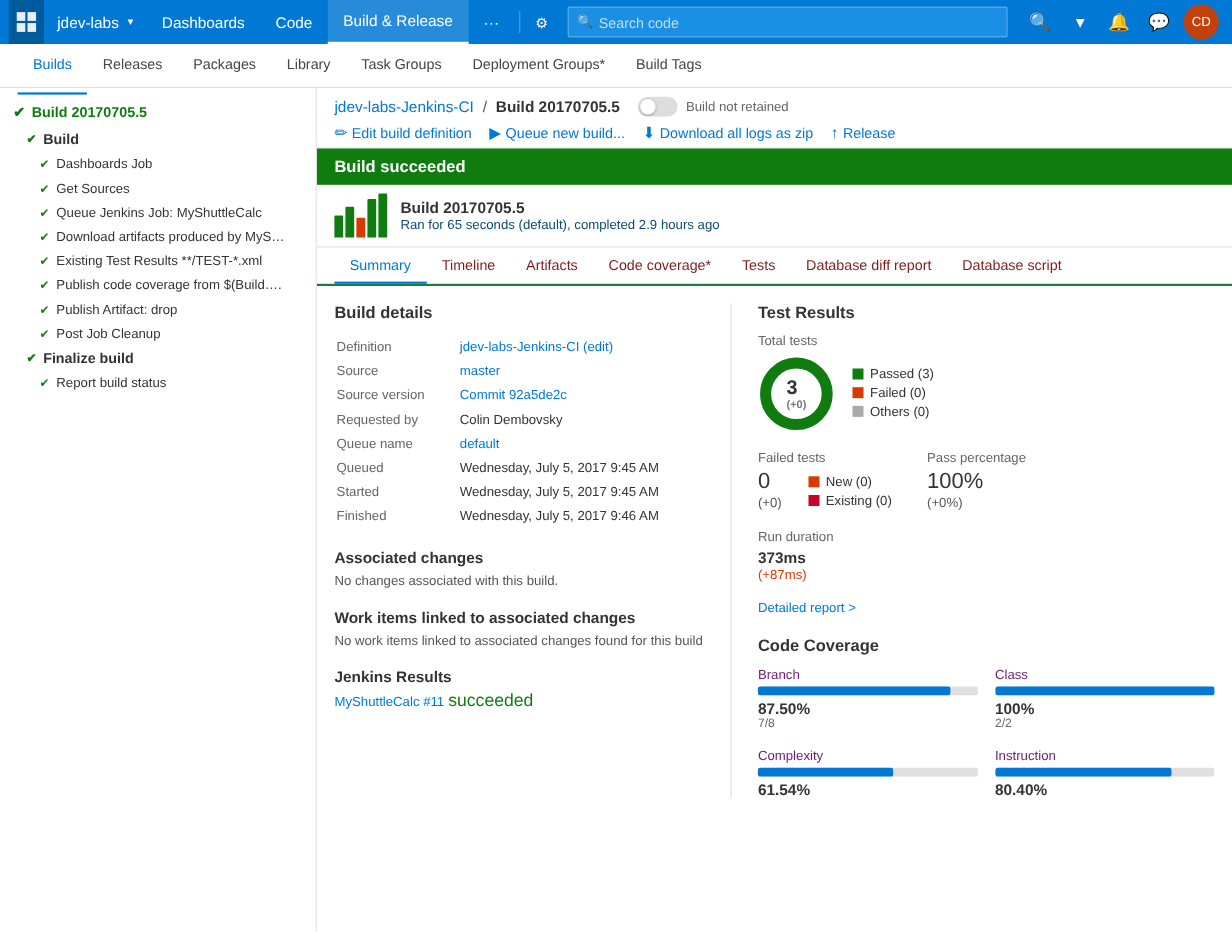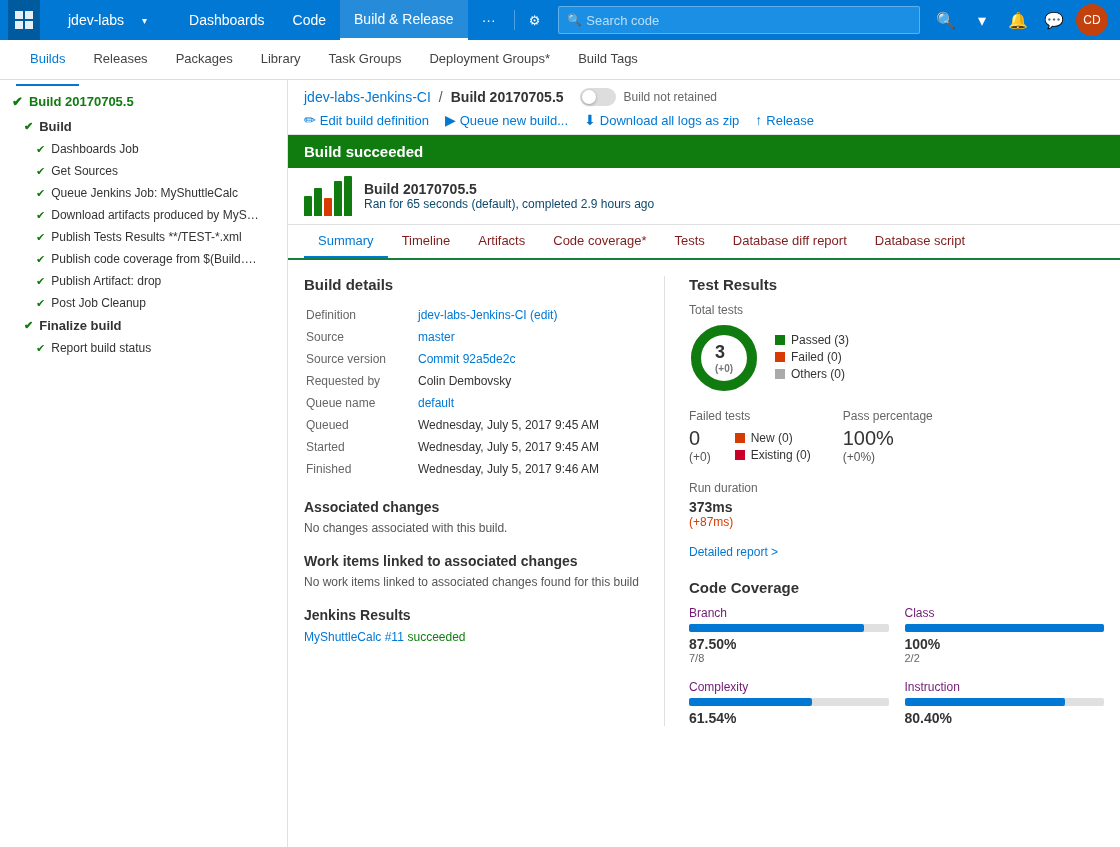--- a/index.html
+++ b/index.html
@@ -15,25 +15,25 @@
       padding: 0 8px;
       gap: 0;
     }
     .top-nav-logo {
       width: 32px; height: 40px;
       display: flex; align-items: center; justify-content: center;
       background: #005a9e;
     }
     .top-nav-org {
       display: flex; align-items: center;
-      padding: 0 28px;
+      padding: 0 12px;
       height: 40px;
       font-size: 14px;
       cursor: pointer;
-      gap: 18px;
+      gap: 8px;
     }
     .nav-items {
       display: flex; align-items: center; height: 40px;
     }
     .nav-item {
       padding: 0 14px;
       height: 40px;
       display: flex; align-items: center;
       font-size: 14px;
       cursor: pointer;
@@ -258,21 +258,21 @@
     .details-table tr td:last-child {
       font-size: 12px; color: #333; padding: 3px 0;
     }
     .details-link { color: #0078d4; cursor: pointer; }
 
     .assoc-title { font-size: 14px; font-weight: 600; margin-top: 18px; margin-bottom: 6px; }
     .assoc-note { font-size: 12px; color: #555; }
 
     .jenkins-title { font-size: 14px; font-weight: 600; margin-top: 18px; margin-bottom: 6px; }
     .jenkins-link { color: #0078d4; cursor: pointer; font-size: 12px; }
-    .jenkins-success { color: #107c10; font-size: 12px; }
+    .jenkins-success { color: #107c10; font-size: 16px; }
 
     
     .test-results-title { font-size: 15px; font-weight: 600; margin-bottom: 10px; }
     .test-row { display: flex; align-items: center; gap: 16px; margin-bottom: 16px; }
     .donut-wrap { position: relative; width: 70px; height: 70px; }
     .donut-wrap svg { position: absolute; top: 0; left: 0; }
     .donut-center { position: absolute; top: 50%; left: 50%; transform: translate(-50%, -50%); font-size: 18px; font-weight: 600; color: #333; }
     .donut-sub { font-size: 10px; color: #777; }
     .test-legend { font-size: 12px; }
     .legend-item { display: flex; align-items: center; gap: 6px; margin-bottom: 3px; }
@@ -373,21 +373,21 @@
     <div class="sidebar-item child">
       <span class="check-icon">✔</span>
       <span>Queue Jenkins Job: MyShuttleCalc</span>
     </div>
     <div class="sidebar-item child">
       <span class="check-icon">✔</span>
       <span>Download artifacts produced by MyS…</span>
     </div>
     <div class="sidebar-item child">
       <span class="check-icon">✔</span>
-      <span>Publish Tests Results **/TEST-*.xml</span>
+      <span>Existing Test Results **/TEST-*.xml</span>
     </div>
     <div class="sidebar-item child">
       <span class="check-icon">✔</span>
       <span>Publish code coverage from $(Build….</span>
     </div>
     <div class="sidebar-item child">
       <span class="check-icon">✔</span>
       <span>Publish Artifact: drop</span>
     </div>
     <div class="sidebar-item child">

